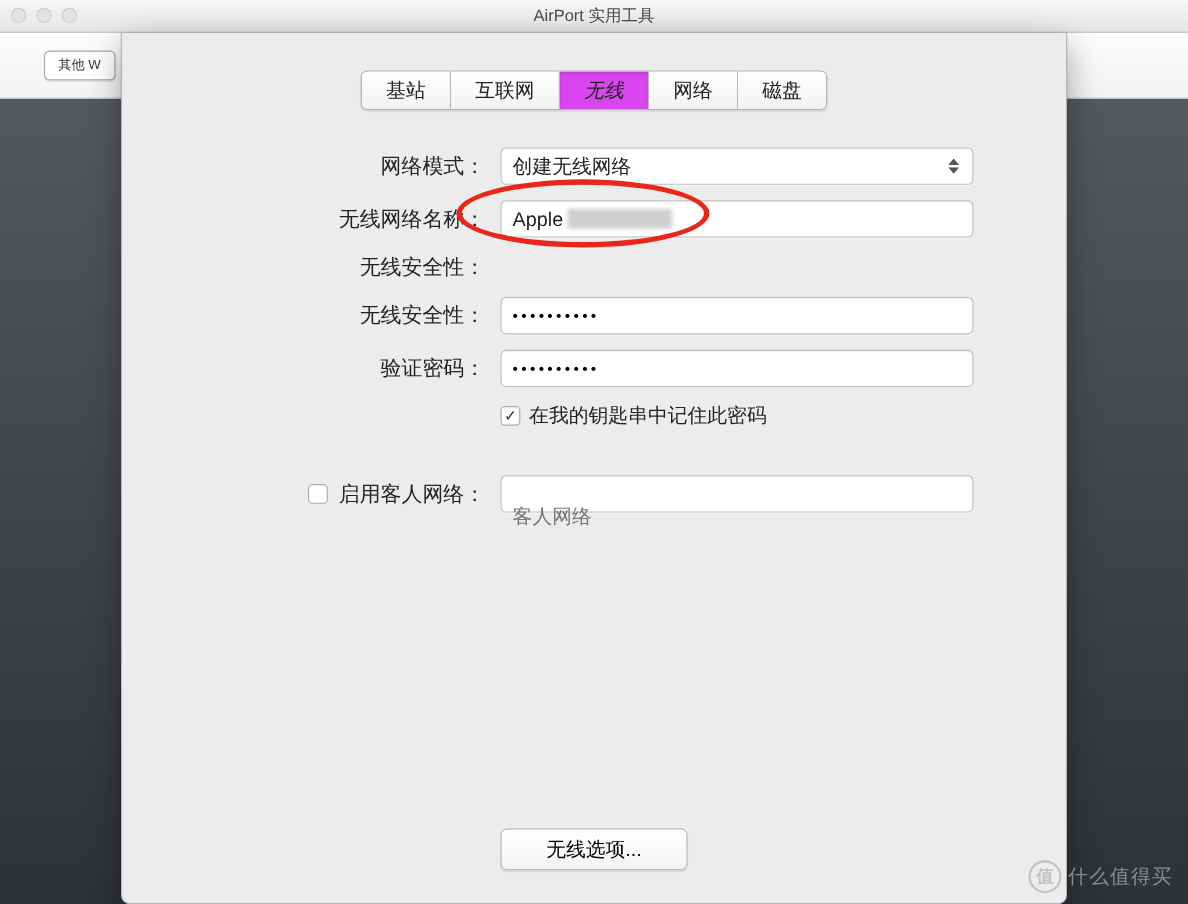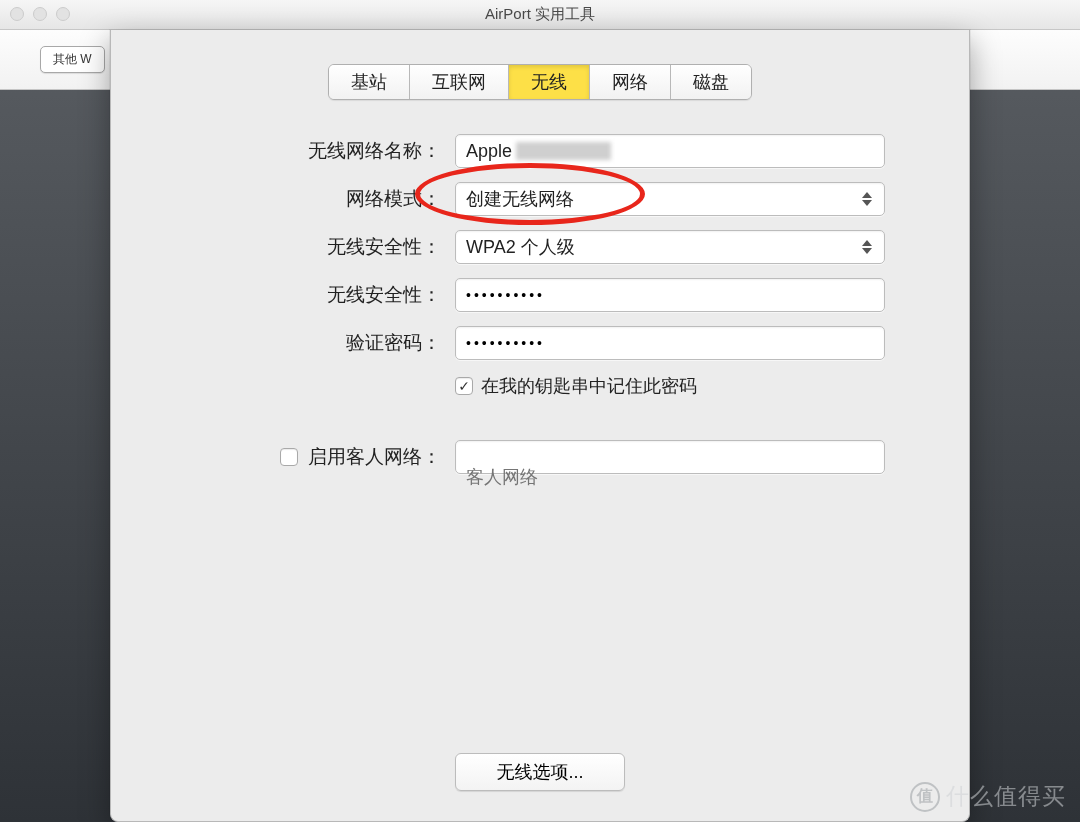--- a/index.html
+++ b/index.html
@@ -18,21 +18,21 @@
 
 
 .sheet-backdrop { position: absolute; top: 30px; left: 0; right: 0; bottom: 0; }
 .sheet { position: absolute; left: 110px; top: 0; width: 860px; height: 792px; background: #ececec; border: 1px solid #b8b8b8; border-top: none; border-radius: 0 0 8px 8px; box-shadow: 0 10px 30px rgba(0,0,0,.35), 0 0 0 1px rgba(0,0,0,.05); padding: 34px 28px 24px; display: flex; flex-direction: column; }
 
 
 .seg { display: flex; justify-content: center; margin-bottom: 34px; }
 .seg-inner { display: flex; border: 1px solid #b0b0b0; border-radius: 6px; overflow: hidden; box-shadow: 0 1px 1px rgba(0,0,0,.08); }
 .seg-btn { padding: 5px 22px; font-size: 18px; color: #222; background: linear-gradient(#ffffff,#f2f2f2); border-right: 1px solid #b8b8b8; cursor: pointer; }
 .seg-btn:last-child { border-right: none; }
-.seg-btn.active { background: #fde047; box-shadow: inset 0 2px 4px rgba(0,0,0,.12); }
+.seg-btn.active { background: #d946ef; box-shadow: inset 0 2px 4px rgba(0,0,0,.12); font-style: italic; }
 
 
 .form { display: flex; flex-direction: column; gap: 14px; padding: 0 6px; }
 .row { display: flex; align-items: center; }
 .lbl { width: 310px; text-align: right; padding-right: 14px; font-size: 19px; color: #222; display: flex; justify-content: flex-end; align-items: center; gap: 10px; }
 .ctl { flex: 0 0 430px; }
 
 .select, .input, .pwinput { width: 430px; height: 34px; background: #fff; border: 1px solid #bcbcbc; border-radius: 5px; font-size: 18px; padding: 4px 10px; display: flex; align-items: center; box-shadow: 0 1px 0 rgba(255,255,255,.6), inset 0 1px 2px rgba(0,0,0,.06); color: #222; }
 .select { justify-content: space-between; cursor: pointer; }
 .stepper { width: 14px; display: flex; flex-direction: column; gap: 2px; align-items: center; }
@@ -46,21 +46,21 @@
 .spacer { flex: 1; }
 .footer-btn { display: flex; justify-content: center; margin-bottom: 6px; }
 .wbtn { min-width: 170px; padding: 6px 38px; background: linear-gradient(#ffffff,#f3f3f3); border: 1px solid #bcbcbc; border-radius: 6px; font-size: 18px; text-align: center; box-shadow: 0 1px 1px rgba(0,0,0,.1); cursor: pointer; }
 
 
 .anno { position: absolute; border: 5px solid #e8261b; border-radius: 50%; pointer-events: none; }
 
 
 .watermark { position: absolute; right: 14px; bottom: 10px; display: flex; align-items: center; gap: 6px; opacity: .55; }
 .wm-badge { width: 30px; height: 30px; border-radius: 50%; border: 2px solid #9ca0a4; display: flex; align-items: center; justify-content: center; font-size: 16px; color: #9ca0a4; font-weight: bold; }
-.wm-text { font-size: 23px; color: #cfd2d5; letter-spacing: 1px; }
+.wm-text { font-size: 18px; color: #cfd2d5; letter-spacing: 1px; }
 
 input.plain { border: none; outline: none; background: transparent; font-size: 18px; width: 100%; height: 100%; font-family: inherit; }
 input.plain.pw { letter-spacing: 3px; font-size: 14px; }
 </style>
 </head>
 <body>
 
 <div class="titlebar">
   <div class="traffic">
     <div class="tl"></div>
@@ -82,62 +82,49 @@
         <div class="seg-btn">基站</div>
         <div class="seg-btn">互联网</div>
         <div class="seg-btn active">无线</div>
         <div class="seg-btn">网络</div>
         <div class="seg-btn">磁盘</div>
       </div>
     </div>
 
     <div class="form">
 
-      <div class="row" style="position:relative;">
-        <div class="lbl">无线网络名称：</div>
-        <div class="ctl">
-          <div class="input">
-            <span>Apple </span>
-              <span class="redacted"></span>
-          </div>
-        </div>
-      </div>
-
       <div class="row">
         <div class="lbl">网络模式：</div>
         <div class="ctl">
           <div class="select">
             <span>创建无线网络</span>
             <span class="stepper">
               <svg width="10" height="6">
                   <polygon points="5,0 10,6 0,6" fill="#555"></polygon>
                 </svg>
               <svg width="10" height="6">
                   <polygon points="0,0 10,0 5,6" fill="#555"></polygon>
                 </svg>
             </span>
           </div>
         </div>
       </div>
 
+      <div class="row" style="position:relative;">
+        <div class="lbl">无线网络名称：</div>
+        <div class="ctl">
+          <div class="input">
+            <span>Apple </span>
+              <span class="redacted"></span>
+          </div>
+        </div>
+      </div>
+
       <div class="row">
         <div class="lbl">无线安全性：</div>
-        <div class="ctl">
-          <div class="select">
-            <span>WPA2 个人级</span>
-            <span class="stepper">
-              <svg width="10" height="6">
-                  <polygon points="5,0 10,6 0,6" fill="#555"></polygon>
-                </svg>
-              <svg width="10" height="6">
-                  <polygon points="0,0 10,0 5,6" fill="#555"></polygon>
-                </svg>
-            </span>
-          </div>
-        </div>
       </div>
 
       <div class="row">
         <div class="lbl">无线安全性：</div>
         <div class="ctl">
           <div class="input">
             <input class="plain pw" type="text" value="••••••••••" style="">
           </div>
         </div>
       </div>

